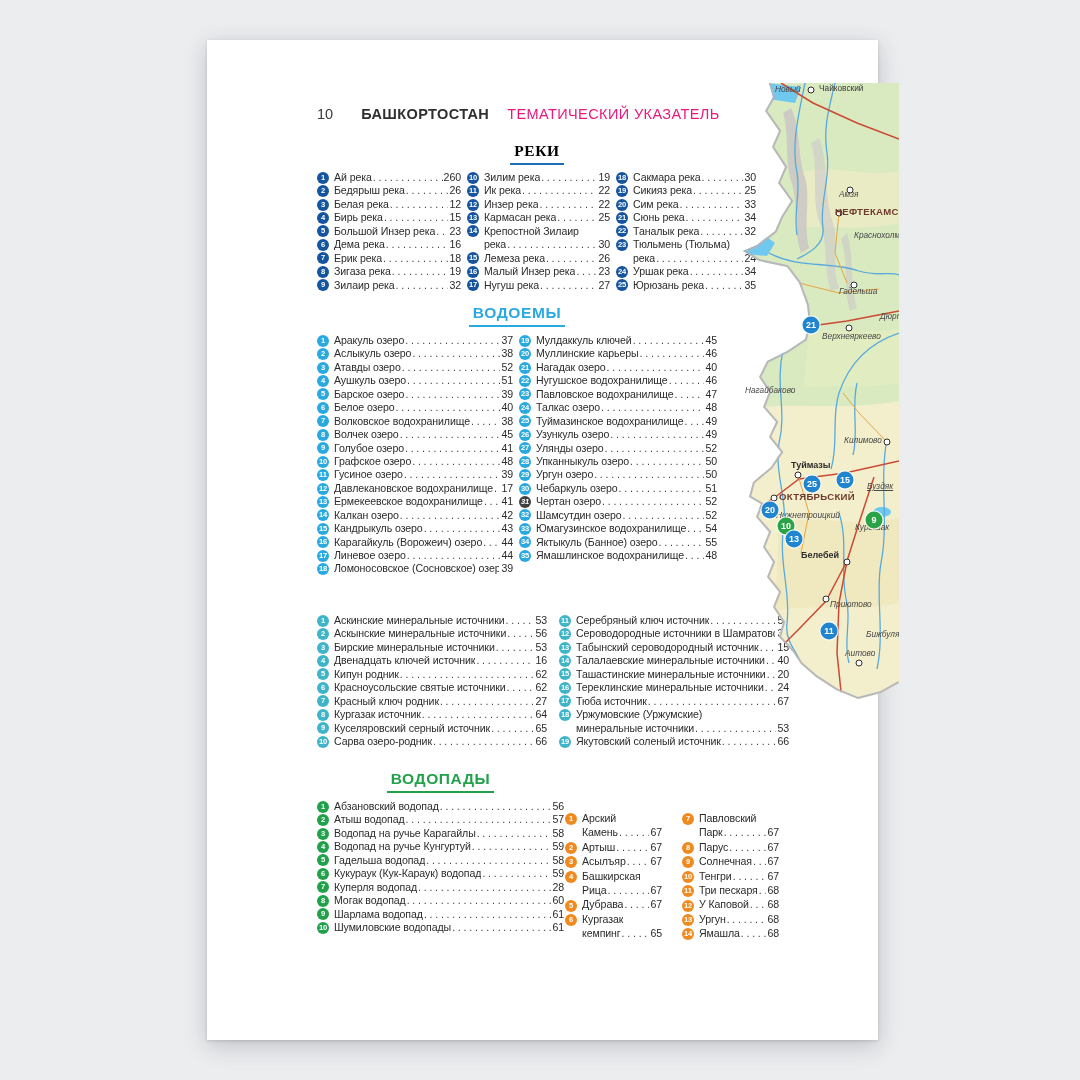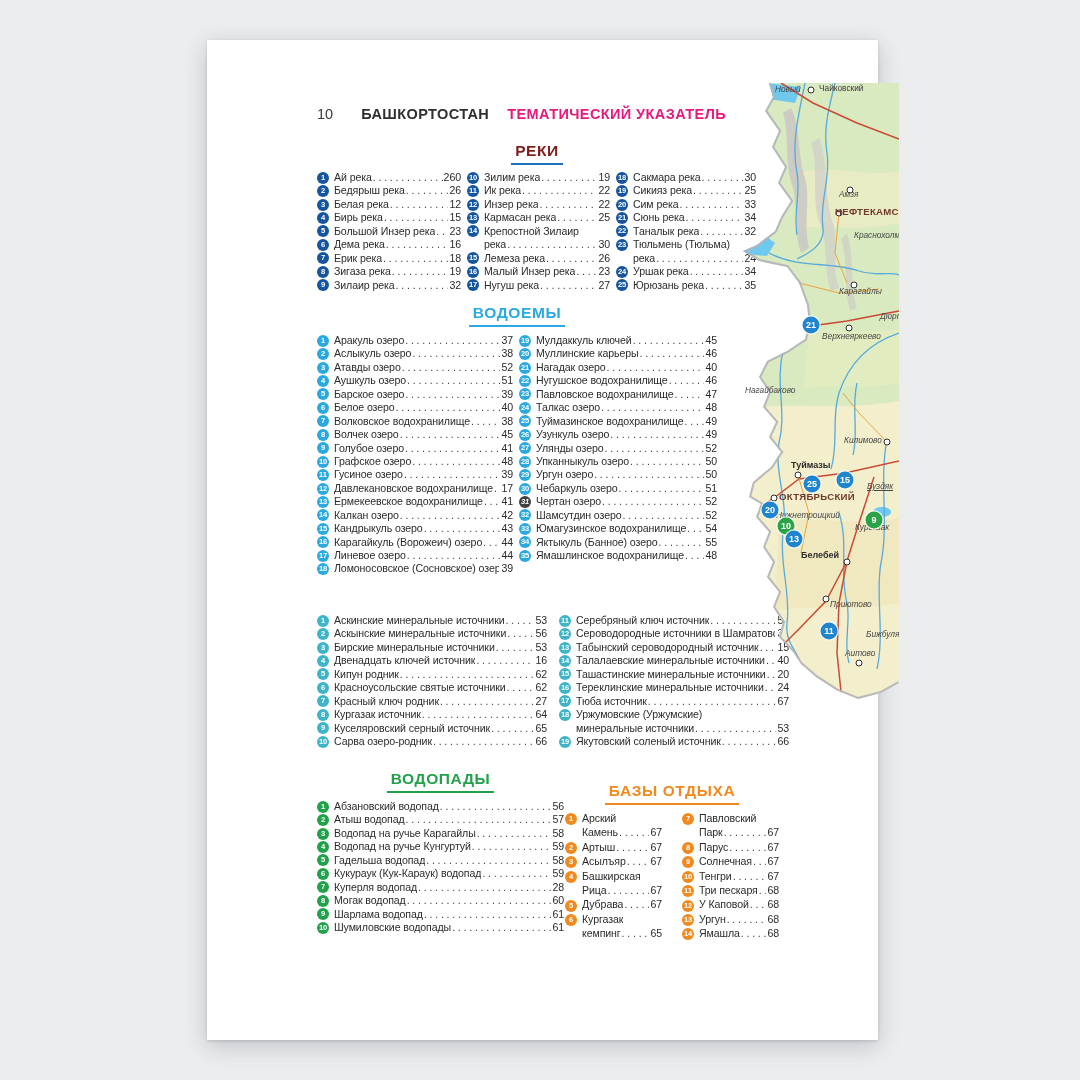--- a/index.html
+++ b/index.html
@@ -11,21 +11,21 @@
   }
   .page{
     position:absolute;left:207px;top:40px;width:671px;height:1000px;
     background:#ffffff;
     box-shadow:0 6px 22px rgba(40,40,60,.22), 0 1px 3px rgba(0,0,0,.15);
   }
   
   .pghead{position:absolute;top:66px;left:110px;font-size:14.5px;white-space:nowrap;}
   .pghead .num{font-weight:normal;color:#3a3a3a;margin-right:28px;}
   .pghead .region{font-weight:bold;color:#2f2f2f;letter-spacing:.4px;margin-right:18px;}
-  .pghead .title{font-weight:bold;letter-spacing:.4px;}
+  .pghead .title{font-weight:normal;letter-spacing:.4px;}
   
   .sec-h{position:absolute;text-align:center;}
   .sec-h .t{
     display:inline-block;font-weight:bold;font-size:15.5px;letter-spacing:.6px;
     padding:0 4px 3px 4px;border-bottom:2.2px solid;
   }
   
   .ilist{position:absolute;font-size:10.6px;letter-spacing:-0.1px;}
   .irow{}
   .line{display:flex;align-items:baseline;height:13.45px;}
@@ -62,30 +62,27 @@
 </head>
 <body>
 
 <div class="page">
 
   <div class="pghead">
     <span class="num">10</span><span class="region">БАШКОРТОСТАН</span><span class="title" style="color: rgb(232, 25, 124); border-color: rgb(232, 25, 124);">ТЕМАТИЧЕСКИЙ УКАЗАТЕЛЬ</span>
   </div>
 
   <div class="sec-h" style="left:110px;top:102px;width:440px;">
-    <span class="t" style="color: #7f1d1d; border-color: rgb(29, 112, 183);">РЕКИ</span>
+    <span class="t" style="color: #000000; border-color: rgb(29, 112, 183); font-family: Liberation Serif, serif;">РЕКИ</span>
   </div>
   <div class="sec-h" style="left:110px;top:264px;width:400px;">
     <span class="t" style="color: rgb(42, 169, 224); border-color: rgb(42, 169, 224);">ВОДОЕМЫ</span>
   </div>
   <div class="sec-h" style="left:110px;top:730px;width:247px;">
     <span class="t" style="color: rgb(34, 161, 75); border-color: rgb(34, 161, 75);">ВОДОПАДЫ</span>
-  </div>
-  <div class="sec-h" style="left:358px;top:742px;width:214px;">
-    <span class="t" style="color: rgb(241, 138, 30); border-color: rgb(241, 138, 30);">БАЗЫ ОТДЫХА</span>
   </div>
 
   <div class="ilist" style="left:110px;top:131px;width:144px;">
       <div class="irow">
         <div class="line">
           <span class="badge" style="background: rgb(21, 85, 159);">1</span>
           <span class="nm">Ай река</span>
           <span class="dots"></span>
           <span class="pg">260</span>
         </div>
@@ -1018,21 +1015,21 @@
         <div class="mtown" style="left: 59px; top: 392px;"></div>
         <div class="mtown" style="left: 35px; top: 415px;"></div>
         <div class="mtown" style="left: 108px; top: 479px;"></div>
         <div class="mtown" style="left: 87px; top: 516px;"></div>
         <div class="mtown" style="left: 120px; top: 580px;"></div>
         <div class="mlabel village" style="left: 36px; top: 2px;">Новый</div>
         <div class="mlabel " style="left: 80px; top: 1px;">Чайковский</div>
         <div class="mlabel village" style="left: 100px; top: 107px;">Амзя</div>
         <div class="mlabel city" style="left: 96px; top: 124px;">НЕФТЕКАМСК</div>
         <div class="mlabel village" style="left: 115px; top: 148px;">Краснохолмский</div>
-        <div class="mlabel village" style="left: 100px; top: 204px;">Карагайлы</div>
+        <div class="mlabel village" style="left: 100px; top: 204px;">Гадельша</div>
         <div class="mlabel village" style="left: 141px; top: 229px;">Дюртюли</div>
         <div class="mlabel village" style="left: 83px; top: 249px;">Верхнеяркеево</div>
         <div class="mlabel village" style="left: 6px; top: 303px;">Нагайбаково</div>
         <div class="mlabel village" style="left: 105px; top: 353px;">Килимово</div>
         <div class="mlabel town2" style="left: 52px; top: 378px;">Туймазы</div>
         <div class="mlabel village" style="left: 128px; top: 399px; text-decoration: underline;">Буздяк</div>
         <div class="mlabel city" style="left: 40px; top: 409px;">ОКТЯБРЬСКИЙ</div>
         <div class="mlabel village" style="left: 37px; top: 428px;">Нижнетроицкий</div>
         <div class="mlabel village" style="left: 116px; top: 440px;">Кургазак</div>
         <div class="mlabel town2" style="left: 62px; top: 468px;">Белебей</div>

